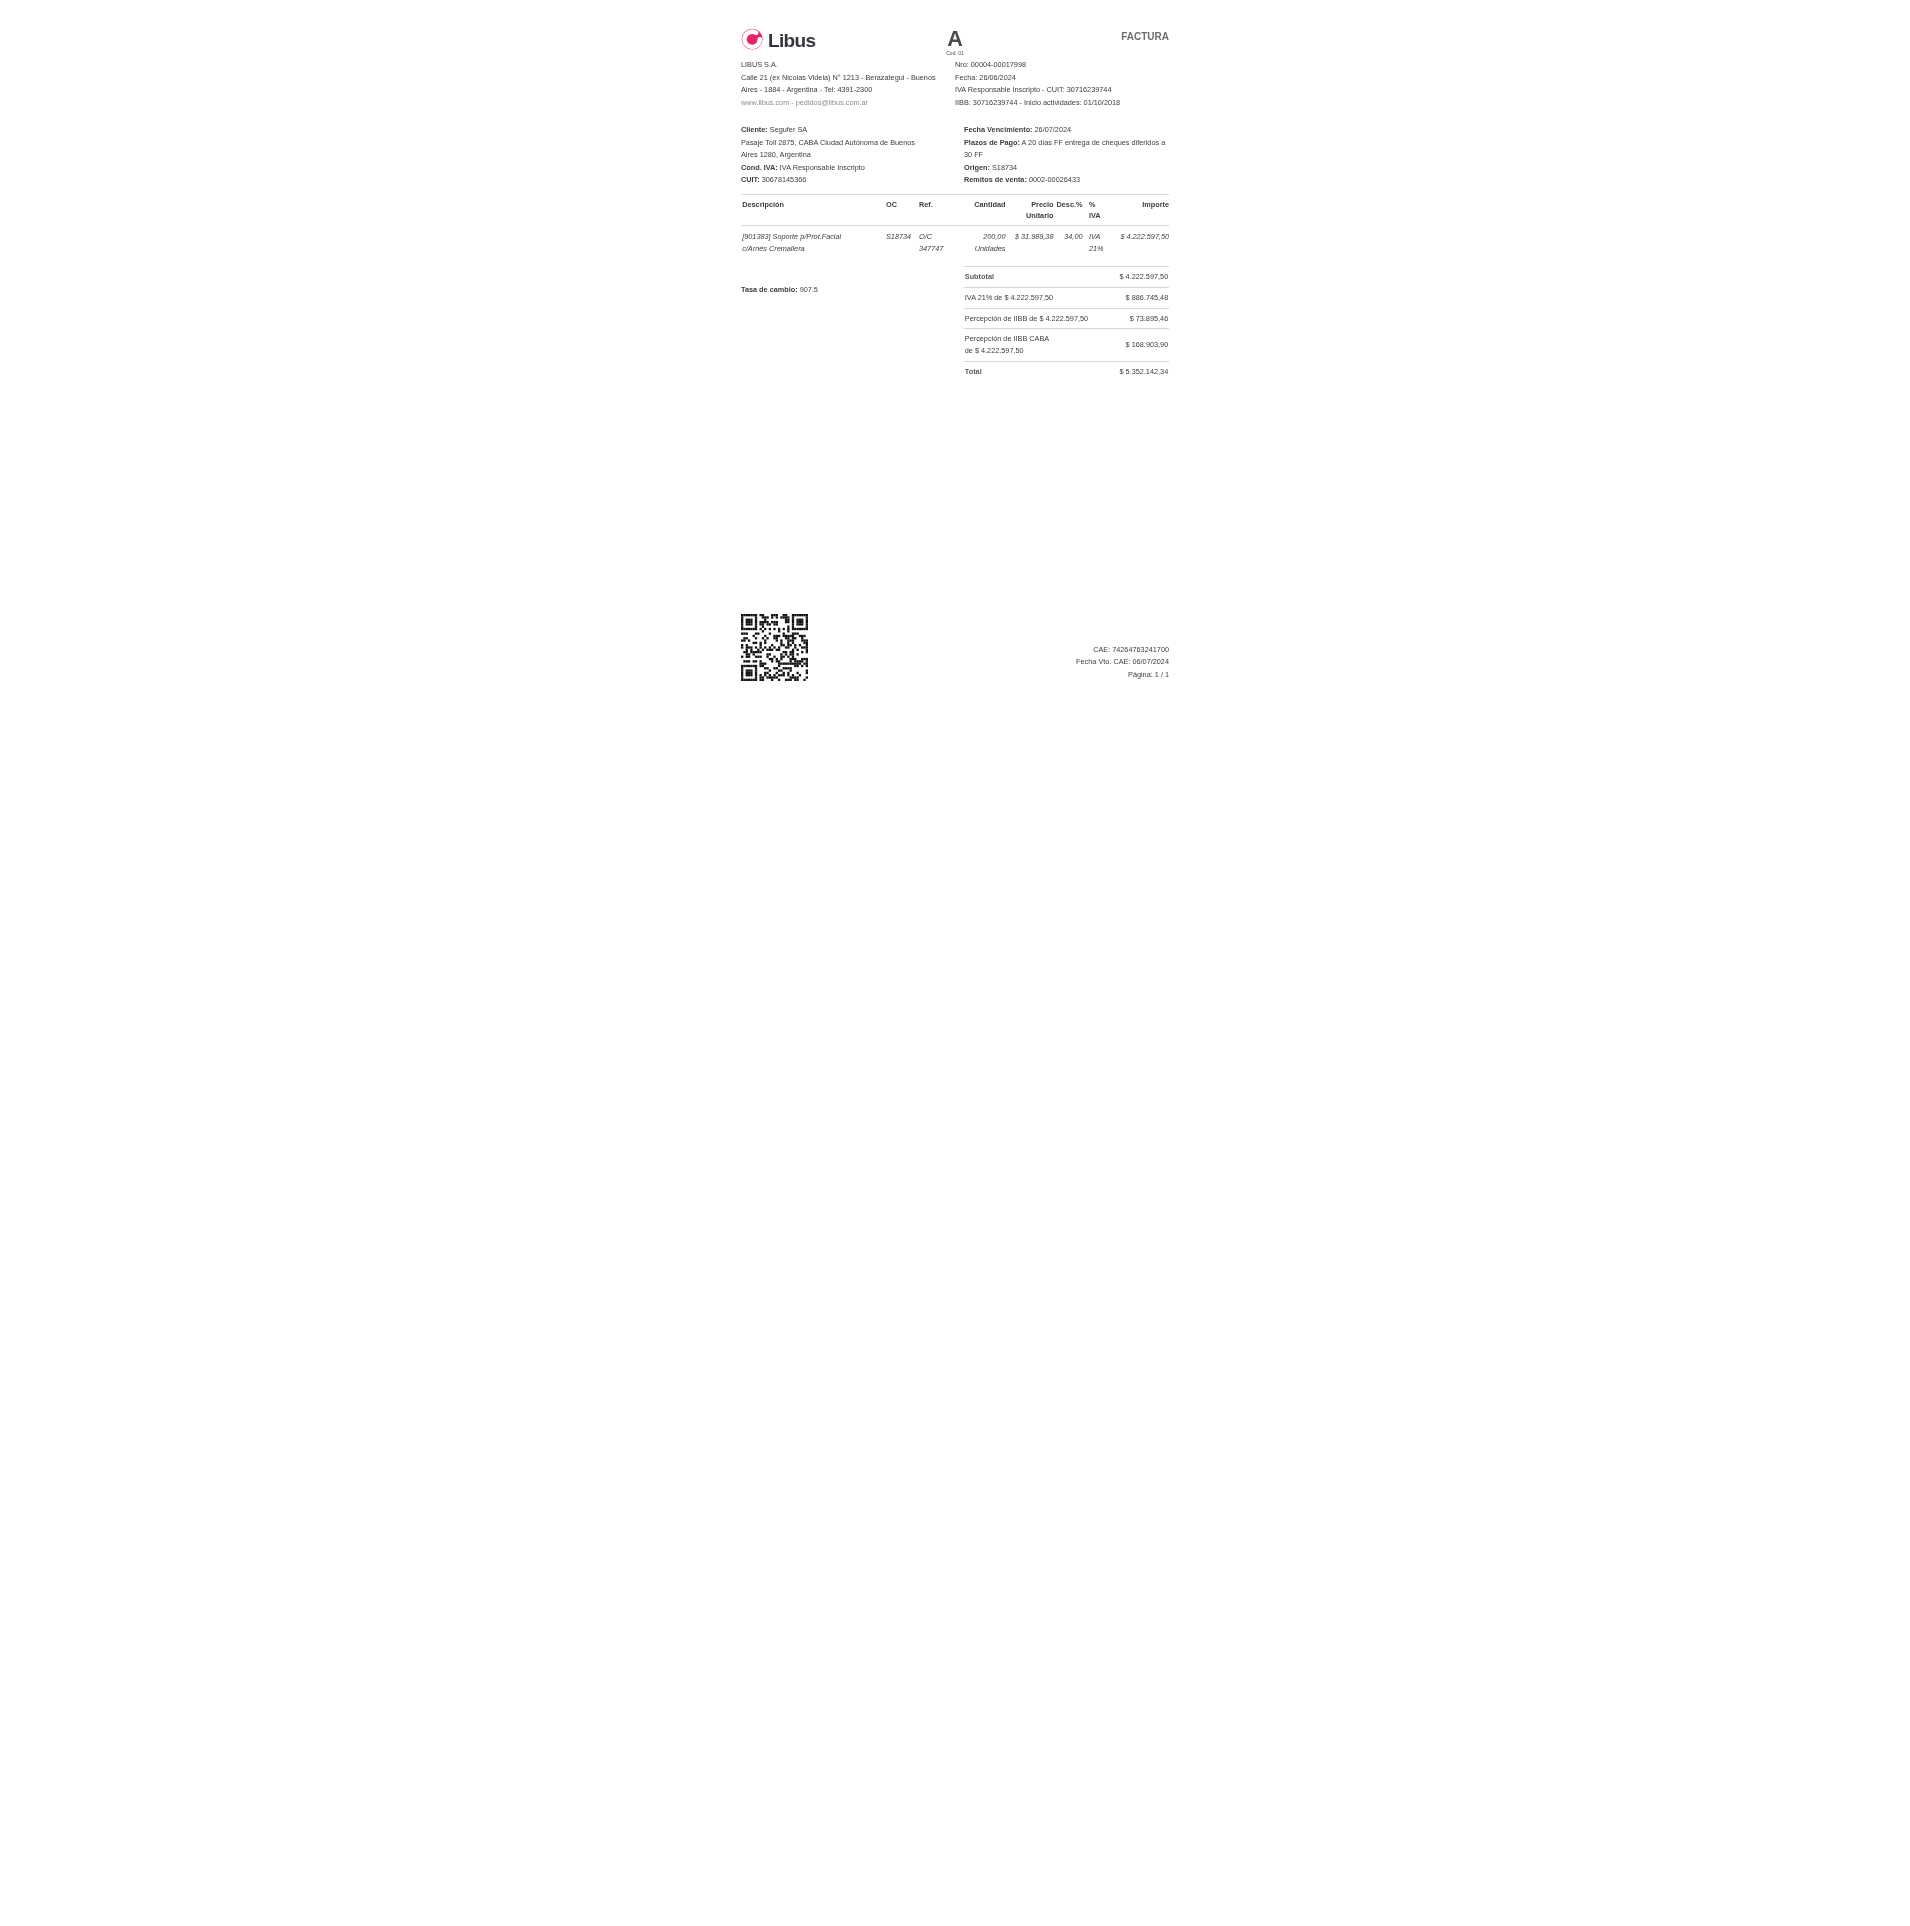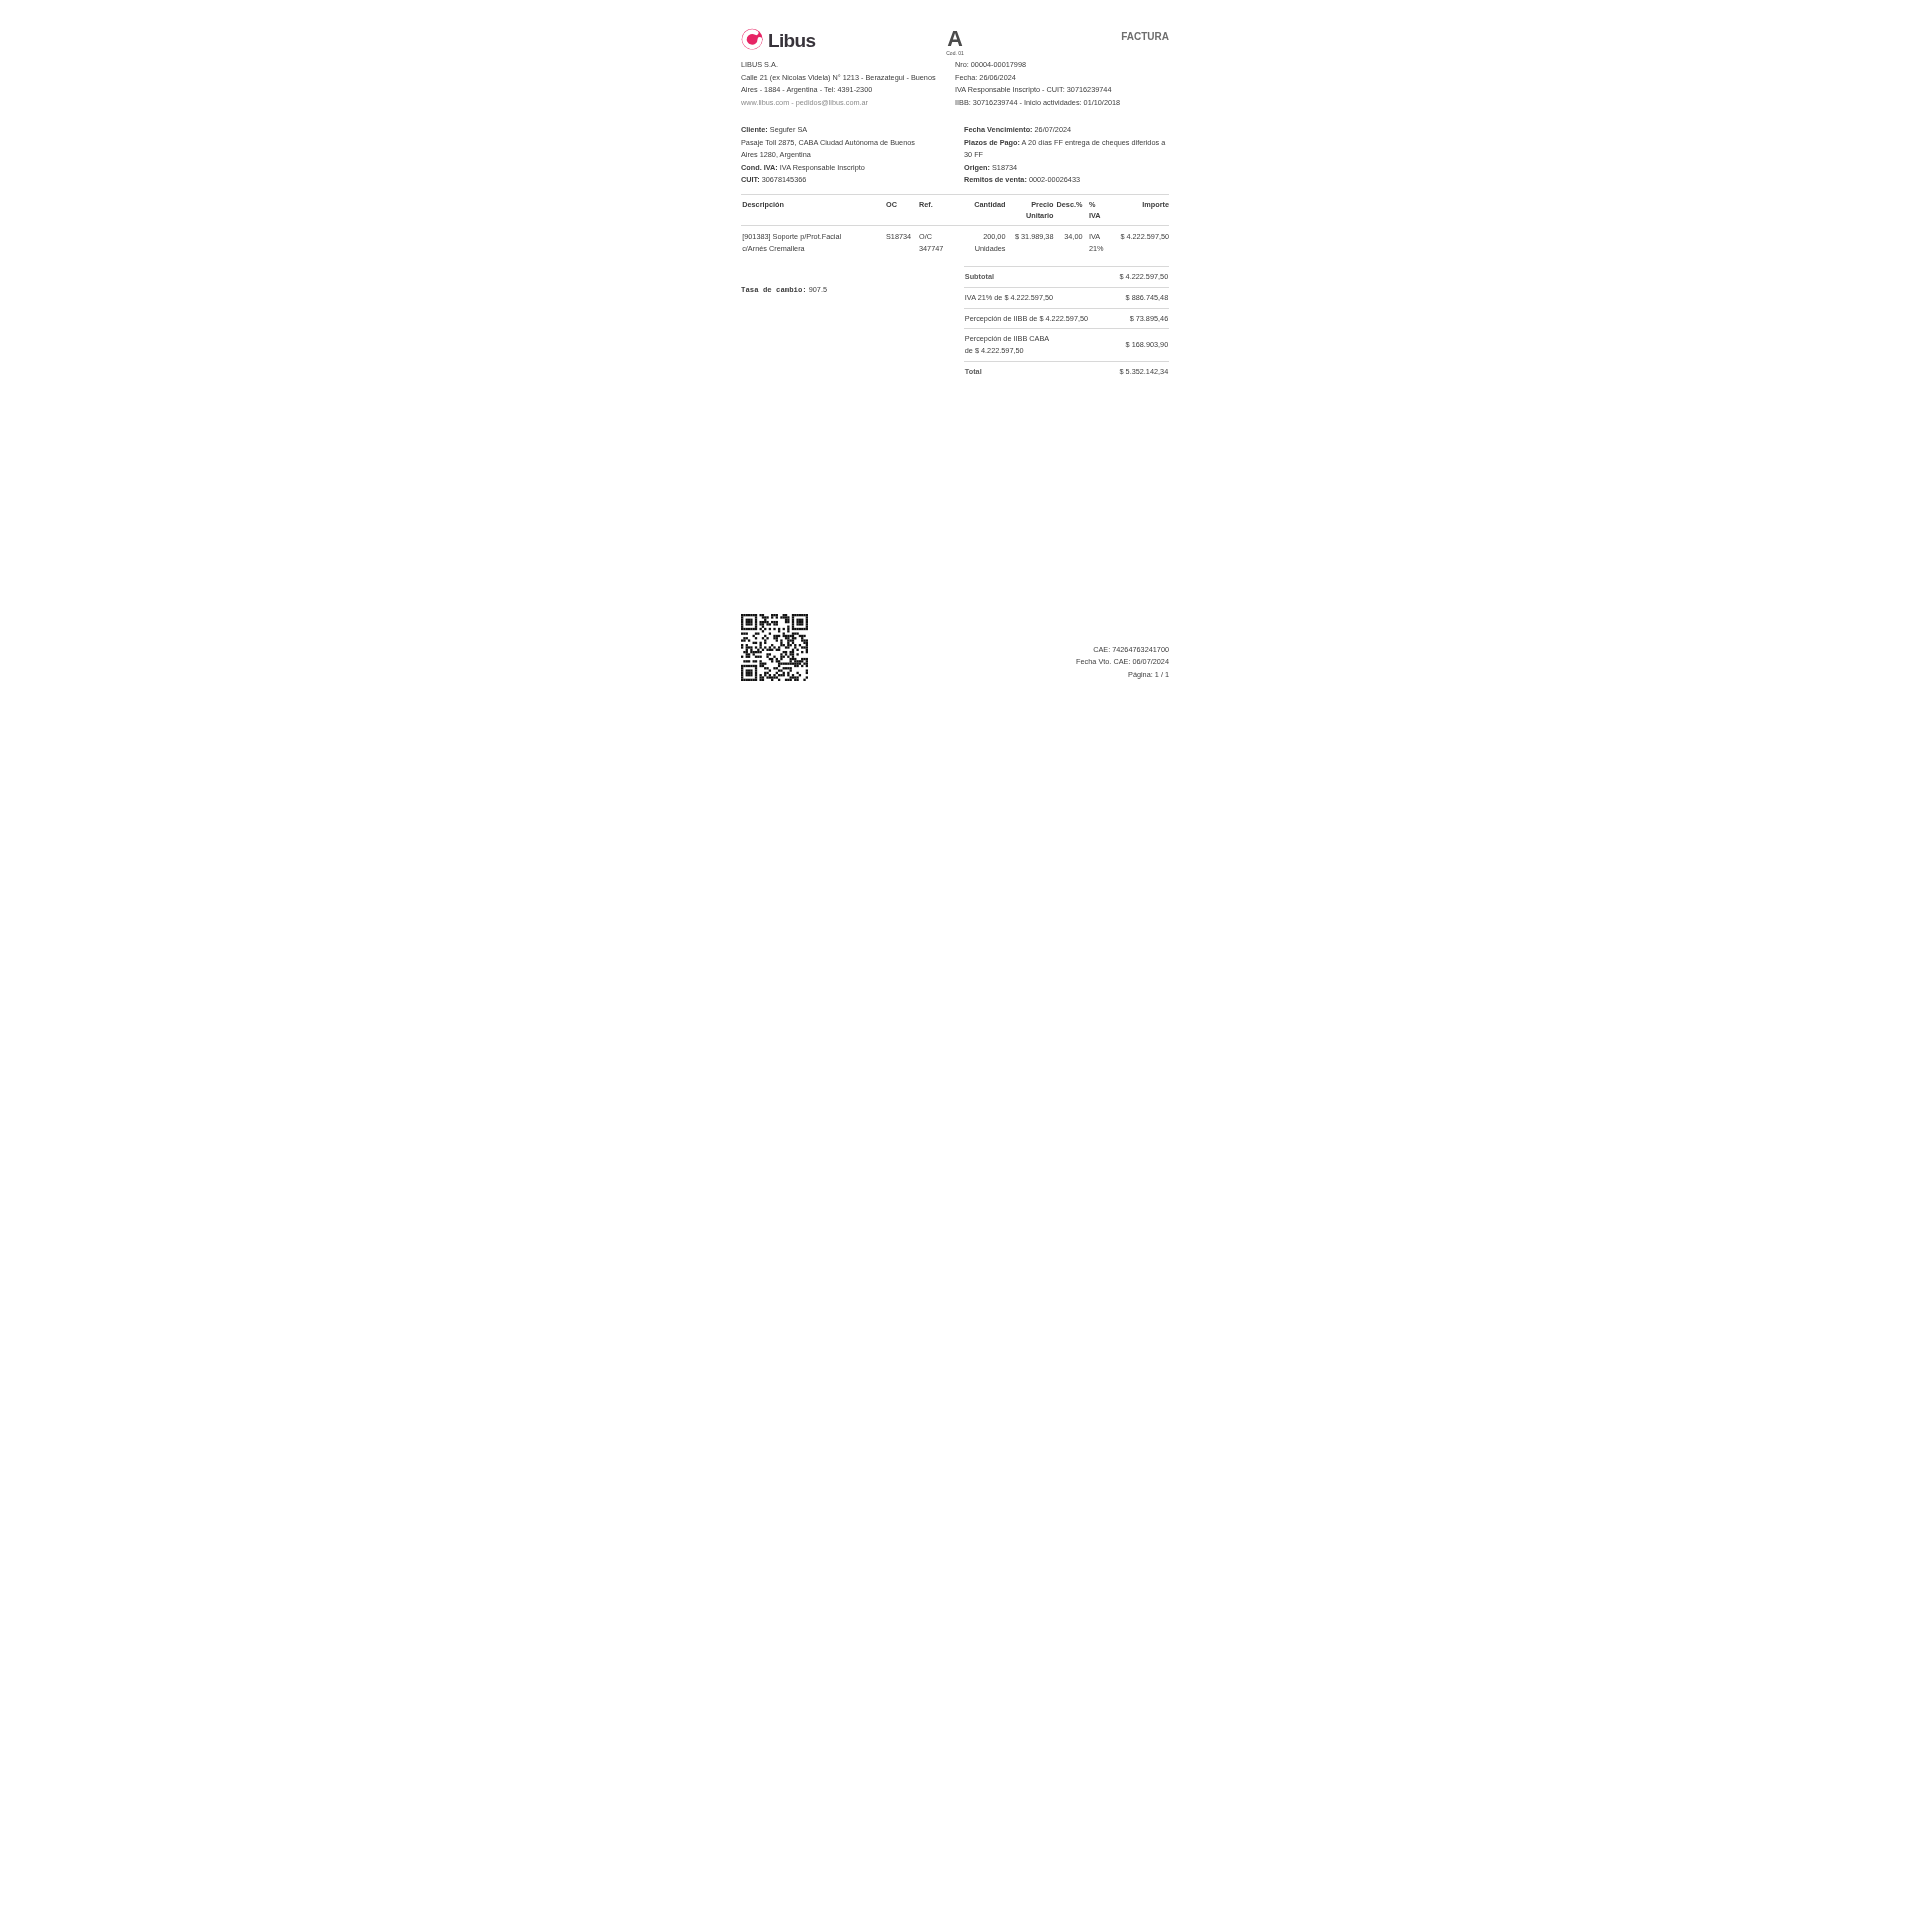--- a/index.html
+++ b/index.html
@@ -44,30 +44,30 @@
     display: grid;
     grid-template-columns: 145px 33px 28.5px 58px 48px 29px 26.6px 60px;
   }
   .items-head {
     border-top: 0.4px solid #d8d8d8;
     border-bottom: 0.4px solid #d8d8d8;
     padding: 3.5px 0 4.2px;
     font-weight: bold;
     line-height: 1.55;
   }
-  .items-row { padding-top: 5px; line-height: 1.55; }
+  .items-row { padding-top: 5px; line-height: 1.55; font-style: italic; }
   .cell { white-space: pre-line; }
   .c-right { text-align: right; }
   .c-iva { padding-left: 6.5px; }
   .c-desc { padding-left: 1.2px; }
 
   
   .bottom-split { display: grid; grid-template-columns: 223px 205px; margin-top: 12.3px; }
   .tasa { padding-top: 19px; }
-  .tasa b { font-weight: bold; font-family: Liberation Mono, monospace; }
+  .tasa b { font-weight: bold; }
 
   .totals-row {
     display: flex;
     justify-content: space-between;
     align-items: center;
     border-top: 0.4px solid #d8d8d8;
     padding: 3.9px 0.8px 4.2px;
     line-height: 1.6;
   }
   .totals-row .t-label { white-space: pre-line; }

